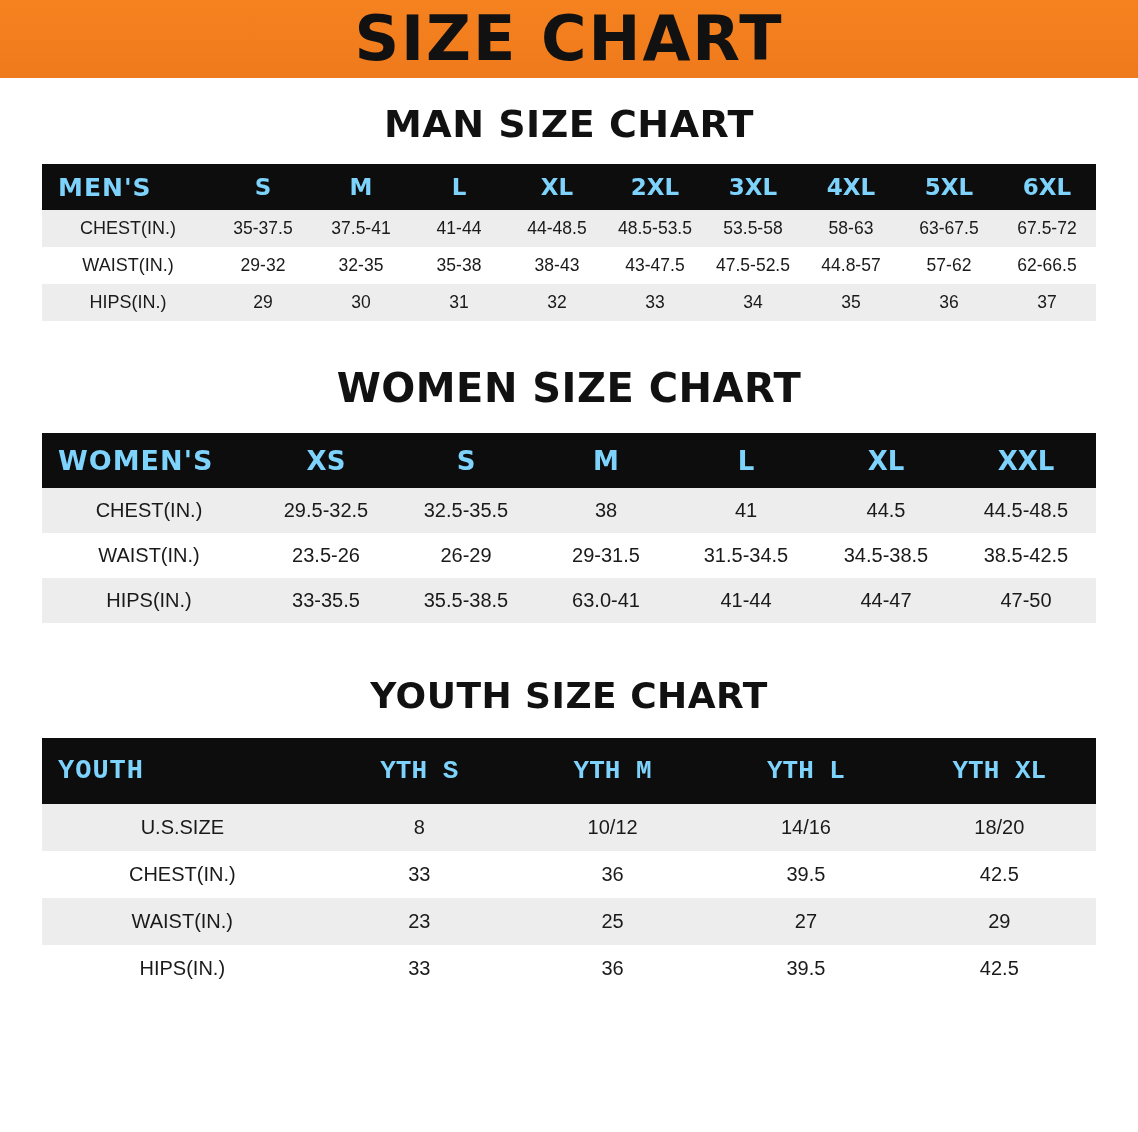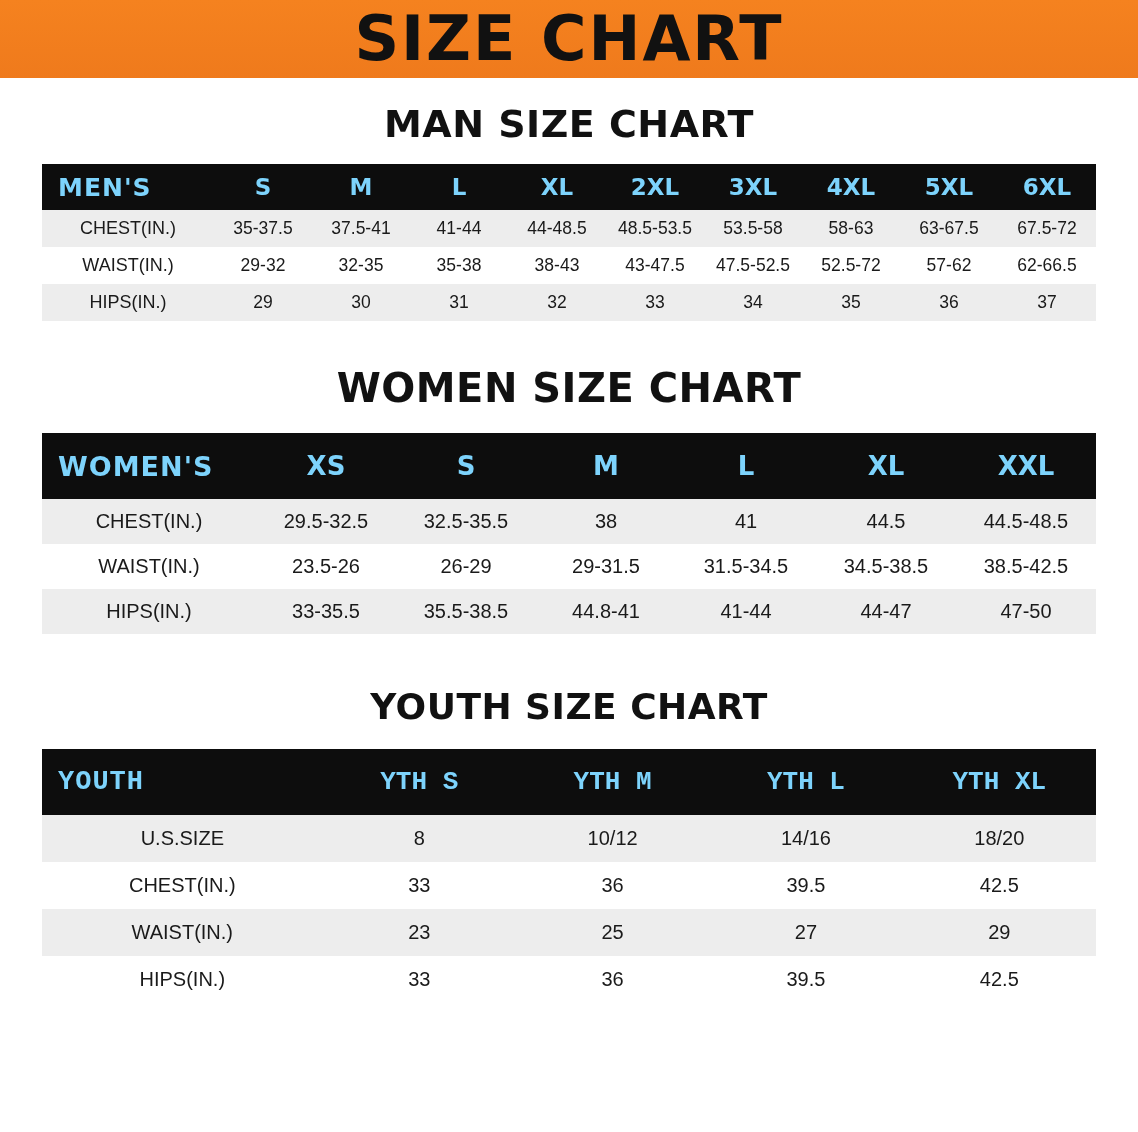--- a/index.html
+++ b/index.html
@@ -104,21 +104,21 @@
 
   
   #men-table { width: 1054px; }
   #men-table thead th { height: 46px; font-size: 23px; }
   #men-table thead th.rowhead { font-size: 25px; letter-spacing: 1px; }
   #men-table tbody td { height: 35px; font-size: 17.5px; }
   #men-table tbody td.rowhead { font-size: 18px; }
 
   
   #women-table { width: 1054px; }
-  #women-table thead th { height: 66px; font-size: 26px; }
+  #women-table thead th { height: 55px; font-size: 26px; }
   #women-table thead th.rowhead { font-size: 27px; letter-spacing: 1px; }
   #women-table tbody td { height: 43px; font-size: 20px; }
   #women-table tbody td.rowhead { font-size: 20px; }
 
   
   #youth-table { width: 1054px; }
   #youth-table thead th { height: 66px; font-size: 26px; font-family: Liberation Mono, monospace; }
   #youth-table thead th.rowhead { font-size: 27px; letter-spacing: 1px; }
   #youth-table tbody td { height: 45px; font-size: 20px; }
   #youth-table tbody td.rowhead { font-size: 20px; }
@@ -186,21 +186,21 @@
         <td>67.5-72</td>
       </tr>
       <tr class="row-white">
         <td class="rowhead">WAIST(IN.)</td>
         <td>29-32</td>
         <td>32-35</td>
         <td>35-38</td>
         <td>38-43</td>
         <td>43-47.5</td>
         <td>47.5-52.5</td>
-        <td>52.5-72</td>
+        <td>44.8-57</td>
         <td>57-62</td>
         <td>62-66.5</td>
       </tr>
       <tr class="row-light">
         <td class="rowhead">HIPS(IN.)</td>
         <td>29</td>
         <td>30</td>
         <td>31</td>
         <td>32</td>
         <td>33</td>
@@ -250,21 +250,21 @@
         <td>26-29</td>
         <td>29-31.5</td>
         <td>31.5-34.5</td>
         <td>34.5-38.5</td>
         <td>38.5-42.5</td>
       </tr>
       <tr class="row-light">
         <td class="rowhead">HIPS(IN.)</td>
         <td>33-35.5</td>
         <td>35.5-38.5</td>
-        <td>44.8-41</td>
+        <td>63.0-41</td>
         <td>41-44</td>
         <td>44-47</td>
         <td>47-50</td>
       </tr>
     </tbody>
   </table>
 
   <div class="section-title youth">YOUTH SIZE CHART</div>
   <table class="chart-table" id="youth-table">
     <colgroup>

